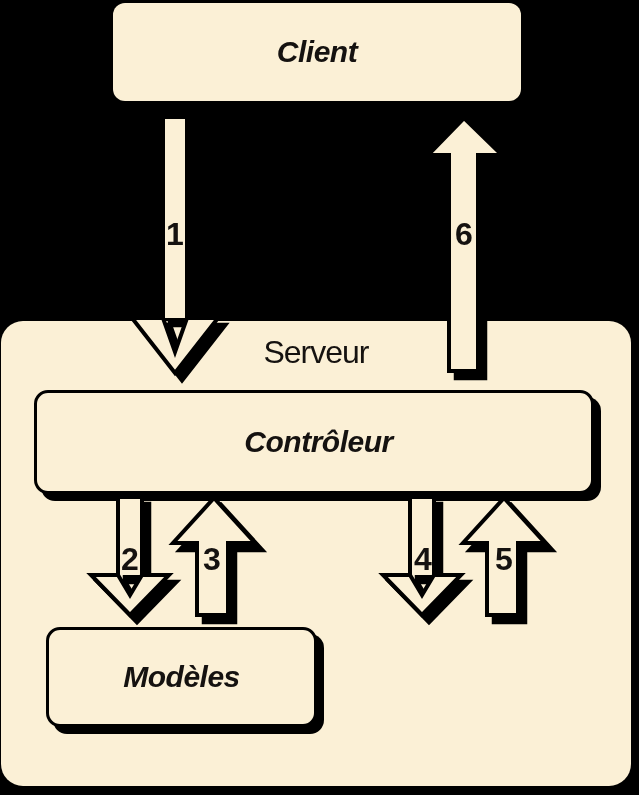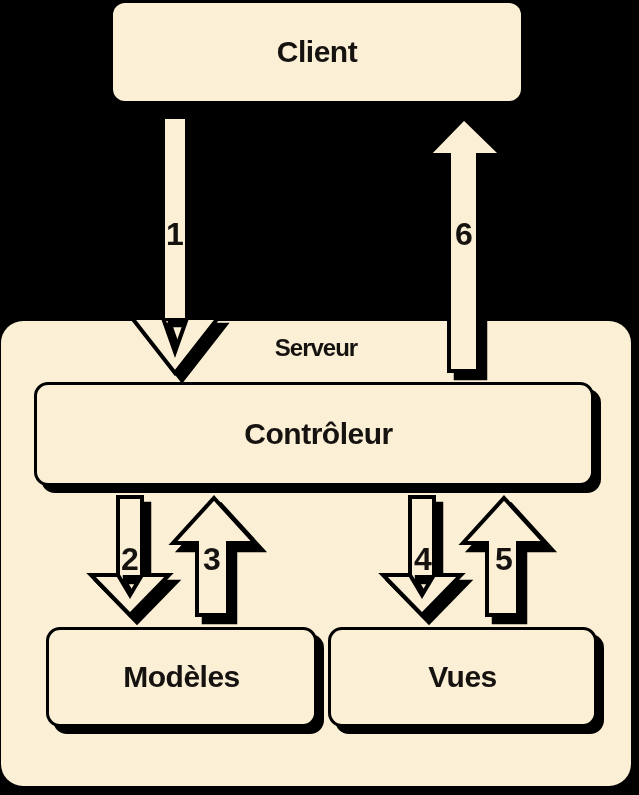--- a/index.html
+++ b/index.html
@@ -14,40 +14,41 @@
     width:639px;height:795px;
     background:var(--bg);
     overflow:hidden;
     font-family:"Liberation Sans", sans-serif;
   }
   .node{
     position:absolute;
     background:var(--cream);
     display:flex;align-items:center;justify-content:center;
     box-sizing:border-box;
+    font-style:italic;
   }
   .node .lbl{
     color:var(--text);
     font-weight:bold;
     font-size:30px;
     letter-spacing:-0.5px;
     white-space:nowrap;
   }
   .client{left:113px;top:3px;width:408px;height:98px;border-radius:12px;}
   .serveur{left:1px;top:321px;width:630px;height:465px;border-radius:22px;}
   .serveur-label{
     position:absolute;left:0;top:334px;width:632px;
     text-align:center;
-    color:var(--text);font-weight:bold;font-size:24px;letter-spacing:-1px;
+    color:var(--text);font-weight:normal;font-size:32px;letter-spacing:-1px;
   }
   .inner{
     border:3px solid var(--ink);
     box-shadow:7px 7px 0 var(--ink);
   }
-  .controleur{left:34px;top:382px;width:560px;height:104px;border-radius:14px;padding-left:9px;}
+  .controleur{left:34px;top:390px;width:560px;height:104px;border-radius:14px;padding-left:9px;}
   .modeles{left:46px;top:627px;width:271px;height:100px;border-radius:14px;}
   .vues{left:328px;top:627px;width:269px;height:100px;border-radius:14px;}
   .arrow{position:absolute;}
   .arrow path{stroke-linejoin:miter;}
   .arrow .sh{fill:var(--ink);stroke:var(--ink);stroke-width:4.5;}
   .arrow .body{fill:var(--cream);stroke:var(--ink);stroke-width:4;}
   .arrow .fillonly{fill:var(--cream);stroke:none;}
   .arrow .lines{fill:none;stroke:var(--ink);stroke-width:4;}
   .num{
     position:absolute;
@@ -122,23 +123,20 @@
 
   <svg class="arrow" style="left:455px;top:488px;" width="110" height="140" viewBox="0 0 110 140">
     <path class="sh" transform="translate(7,7)" d="M49,10 L90,55 L63,55 L63,127 L32,127 L32,55 L8,55 Z"></path>
     <path class="body" d="M49,10 L90,55 L63,55 L63,127 L32,127 L32,55 L8,55 Z"></path>
   </svg>
 
   <div class="node inner modeles">
     <span class="lbl">Modèles</span>
   </div>
 
-  <div class="node inner vues">
-    <span class="lbl">Vues</span>
-  </div>
 
   <div class="num num1">1</div>
   <div class="num num2">2</div>
   <div class="num num3">3</div>
   <div class="num num4">4</div>
   <div class="num num5">5</div>
   <div class="num num6">6</div>
 
 </div>
 

